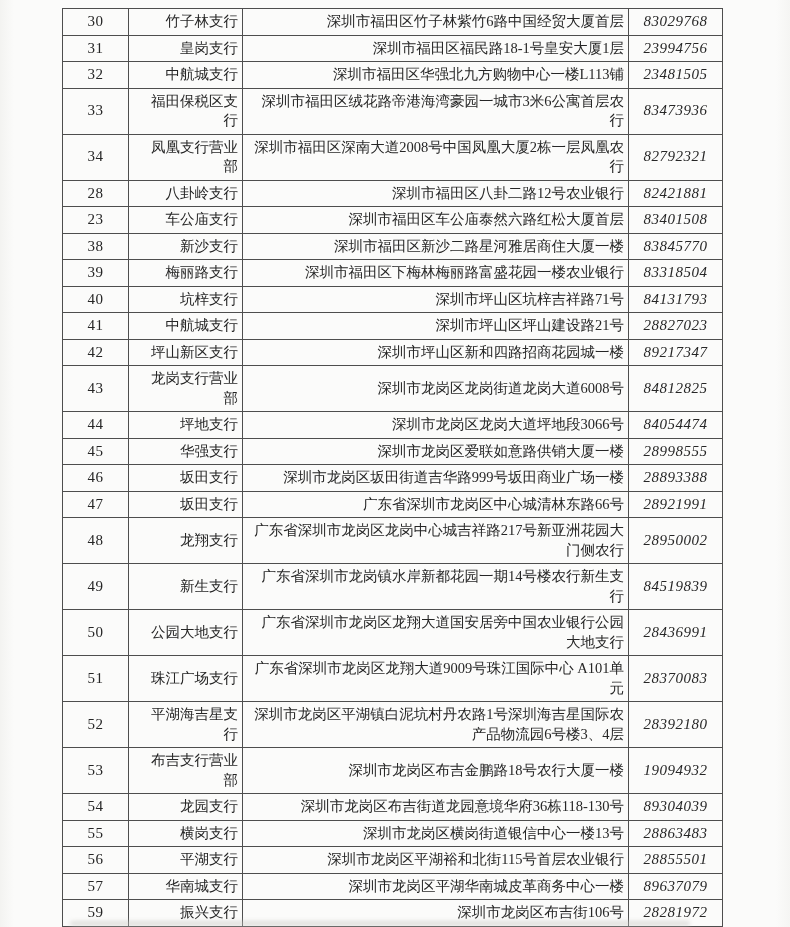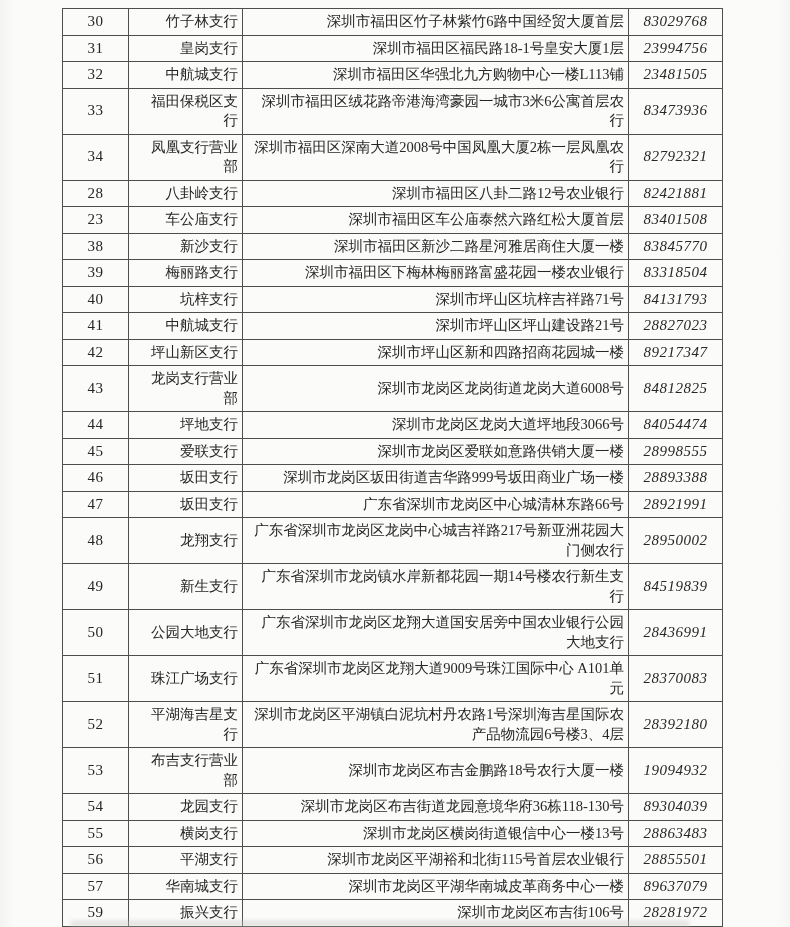--- a/index.html
+++ b/index.html
@@ -160,21 +160,21 @@
     <td class="phone">84812825</td>
   </tr>
         <tr>
     <td class="no">44</td>
     <td class="name">坪地支行</td>
     <td class="address">深圳市龙岗区龙岗大道坪地段3066号</td>
     <td class="phone">84054474</td>
   </tr>
         <tr>
     <td class="no">45</td>
-    <td class="name">爱联支行</td>
+    <td class="name">华强支行</td>
     <td class="address">深圳市龙岗区爱联如意路供销大厦一楼</td>
     <td class="phone">28998555</td>
   </tr>
         <tr>
     <td class="no">46</td>
     <td class="name">坂田支行</td>
     <td class="address">深圳市龙岗区坂田街道吉华路999号坂田商业广场一楼</td>
     <td class="phone">28893388</td>
   </tr>
         <tr>

